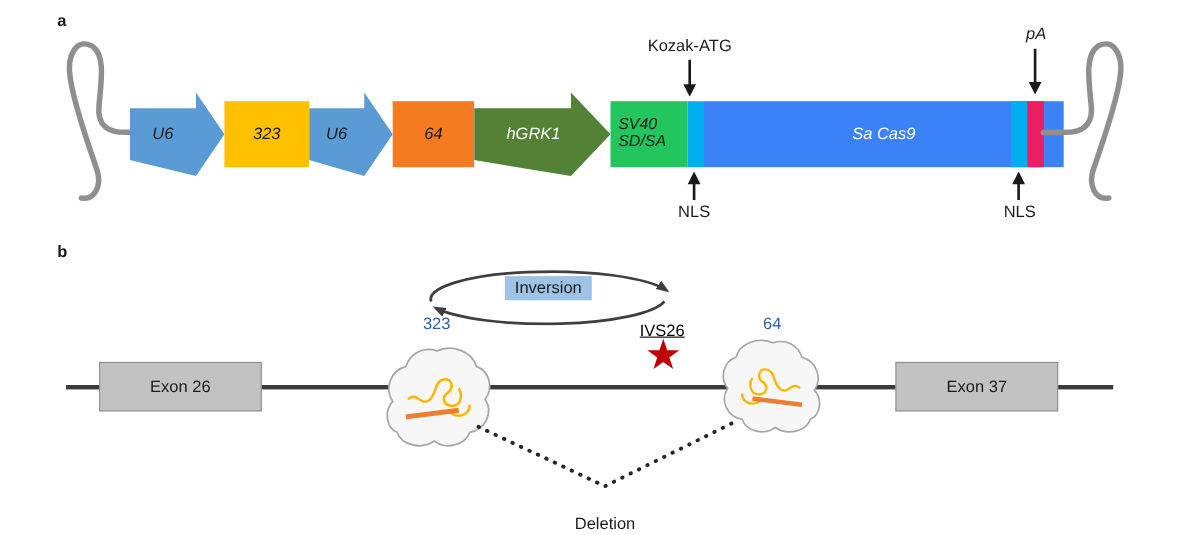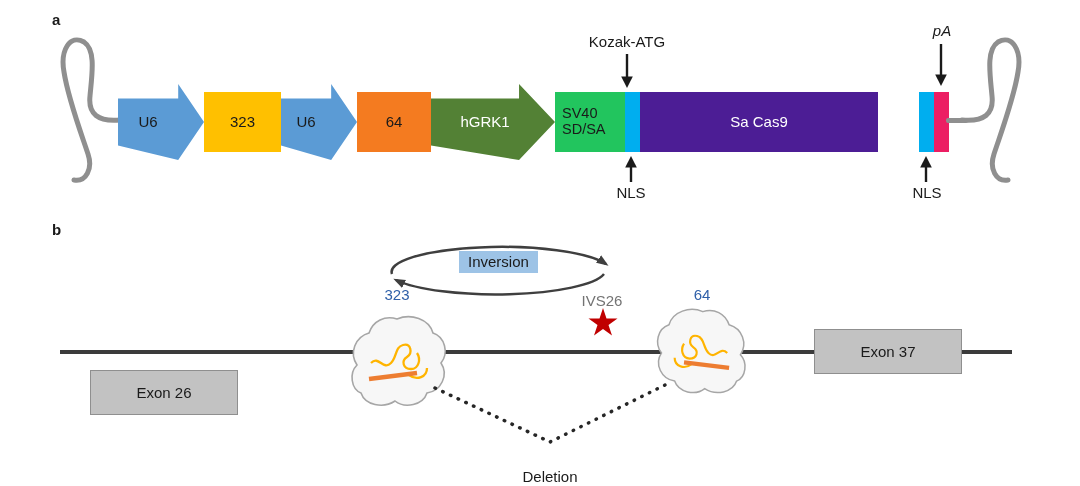--- a/index.html
+++ b/index.html
@@ -2,25 +2,25 @@
 <html><head>
 <meta charset="utf-8">
 <style>
   html,body{margin:0;padding:0;background:#ffffff;}
   .fig{
     position:relative;width:1080px;height:486px;background:#ffffff;
     font-family:"Liberation Sans", sans-serif;color:#1a1a1a;overflow:hidden;
   }
   .abs{position:absolute;}
   .panel-letter{font-weight:bold;font-size:15px;line-height:1;}
-  .el{display:flex;align-items:center;justify-content:center;font-size:15px;box-sizing:border-box;line-height:1.1;}
+  .el{display:flex;align-items:center;justify-content:center;font-size:15px;box-sizing:border-box;line-height:1.1;font-style:italic;}
   .lbl{font-size:15px;line-height:1.15;text-align:center;}
   .white-txt{color:#ffffff;}
   .blue-txt{color:#2E5FA8;}
-  .red-txt{color:#737373;}
+  .red-txt{color:#000000;text-decoration:underline;}
   .gray-line{background:#8F8F8F;}
   .exon{
     background:#C2C2C2;border:1px solid #8f8f8f;box-sizing:border-box;
     display:flex;align-items:center;justify-content:center;font-size:15px;
   }
   .inv-label{
     background:#9DC3E6;padding:2px 9px;font-size:15px;line-height:1.2;
   }
   svg{display:block;}
 </style>
@@ -59,21 +59,21 @@
   </div>
 
   <div class="abs el" style="left:555px;top:92px;width:70px;height:60px;background:#22c55e;
        flex-direction:column;align-items:flex-start;padding-left:7px;font-size:14.5px;">
     <span>SV40</span>
     <span>SD/SA</span>
   </div>
 
   <div class="abs" style="left:625px;top:92px;width:15px;height:60px;background:#00AEEF;"></div>
 
-  <div class="abs el white-txt" style="left:640px;top:92px;width:238px;height:60px;background:#4c1d95;">
+  <div class="abs el white-txt" style="left:640px;top:92px;width:327px;height:60px;background:#3b82f6;">
     <span>Sa Cas9</span>
   </div>
 
   <div class="abs" style="left:919px;top:92px;width:15px;height:60px;background:#00AEEF;"></div>
 
   <div class="abs" style="left:934px;top:92px;width:15px;height:60px;background:#EC1E63;"></div>
 
   <div class="abs gray-line" style="left:946px;top:118px;width:22px;height:5px;border-radius:2px;"></div>
 
   <svg class="abs" style="left:960px;top:28px;transform:scaleX(-1);" width="80" height="165" viewBox="0 0 80 165">
@@ -120,21 +120,21 @@
   <div class="abs lbl blue-txt" style="left:372px;top:286px;width:50px;">323</div>
   <div class="abs lbl blue-txt" style="left:682px;top:286px;width:40px;">64</div>
 
   <div class="abs lbl red-txt" style="left:572px;top:292px;width:60px;">IVS26</div>
   <svg class="abs" style="left:588px;top:308px;" width="30" height="29" viewBox="0 0 30 29">
     <polygon points="15,0 18.5,10.5 29.5,10.5 20.5,17 24,27.5 15,21 6,27.5 9.5,17 0.5,10.5 11.5,10.5" fill="#C00000"></polygon>
   </svg>
 
   <div class="abs" style="left:60px;top:350px;width:952px;height:4px;background:#3B3B3B;"></div>
 
-  <div class="abs exon" style="left:90px;top:329px;width:148px;height:45px;margin-top:41px;">
+  <div class="abs exon" style="left:90px;top:329px;width:148px;height:45px;">
     <span>Exon 26</span>
   </div>
   <div class="abs exon" style="left:814px;top:329px;width:148px;height:45px;">
     <span>Exon 37</span>
   </div>
 
   <svg class="abs" style="left:347px;top:313px;" width="106" height="98" viewBox="0 0 106 98">
     <path d="M 50 6 C 64 0 82 6 86 20 C 98 24 102 40 94 50 C 102 62 94 78 80 80 C 76 92 58 96 48 88 C 36 96 18 92 14 80 C 4 76 2 60 10 52 C 2 40 8 24 22 20 C 26 8 38 2 50 6 Z" fill="#F7F7F7" stroke="#A6A6A6" stroke-width="1.6"></path>
     <path d="M 24 50 C 32 42 36 58 44 50 C 50 44 48 34 56 32 C 64 30 66 40 60 44 C 54 48 56 56 64 56 C 72 56 74 46 70 40" fill="none" stroke="#FFB400" stroke-width="2.3"></path>
     <path d="M 62 62 C 70 68 80 64 80 55" fill="none" stroke="#FFB400" stroke-width="2.3"></path>

